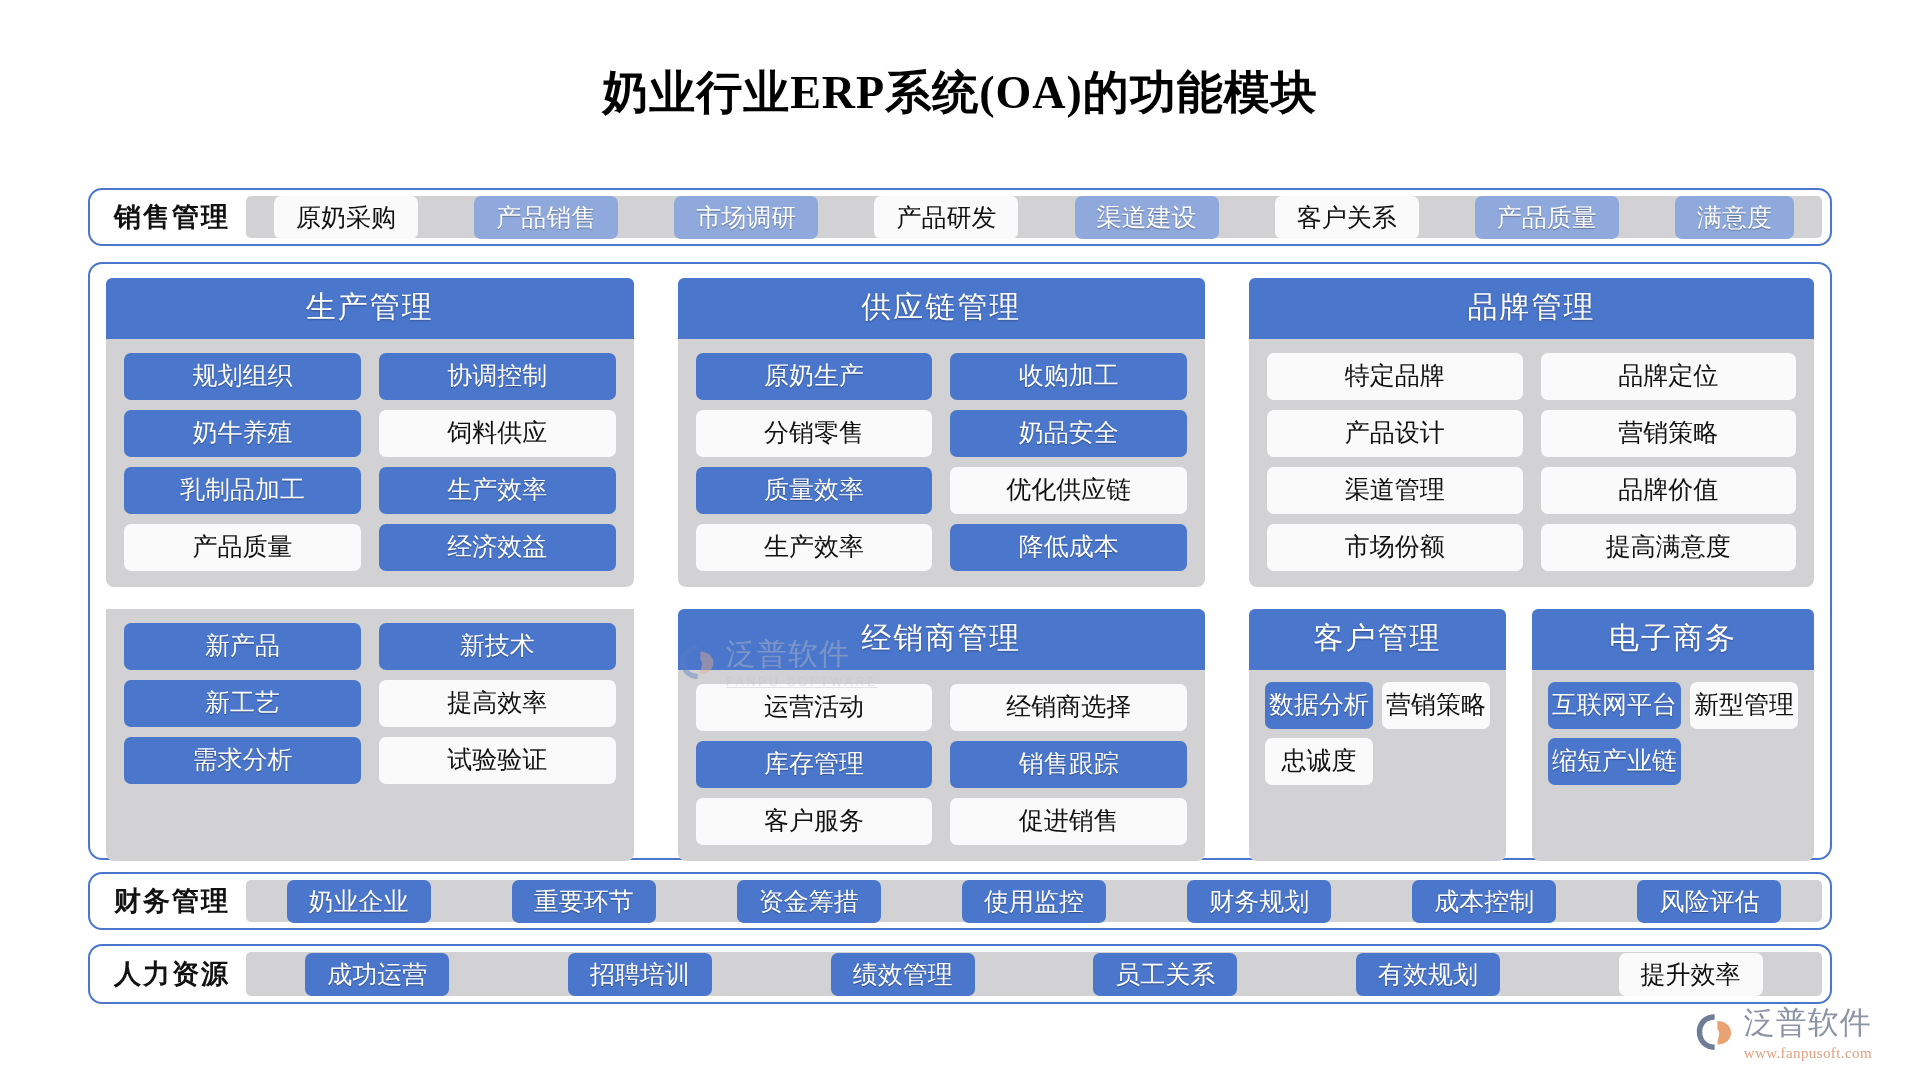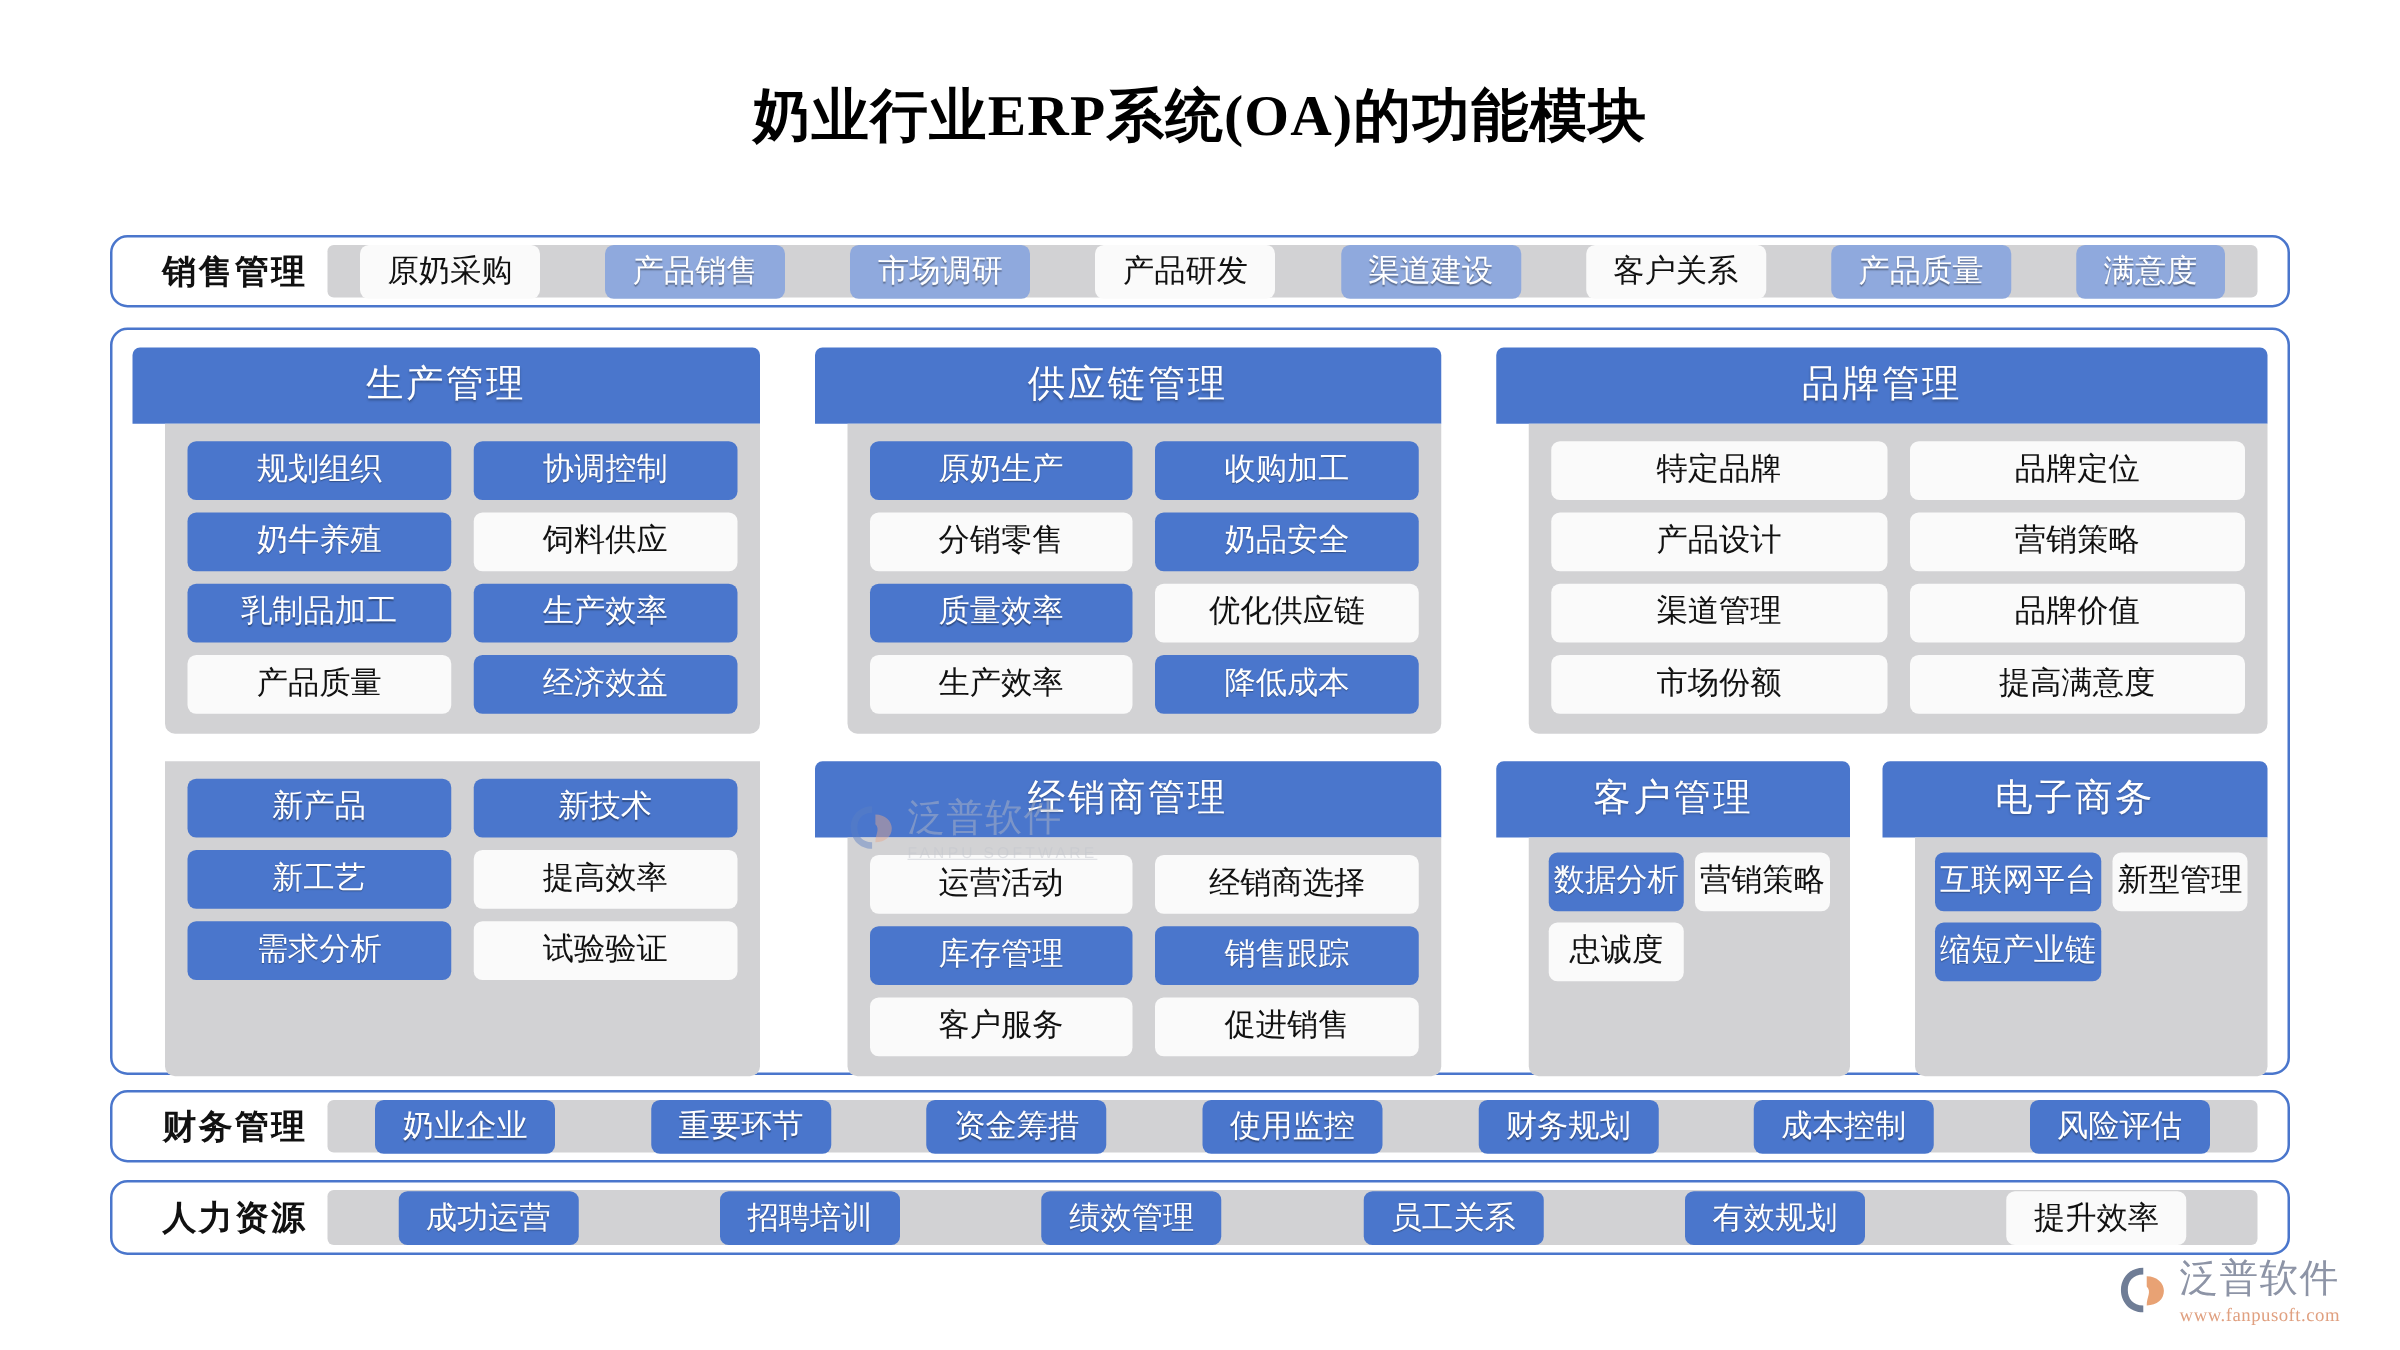--- a/index.html
+++ b/index.html
@@ -24,21 +24,21 @@
 
   
   .panel {
     position: absolute;
     border: 2.5px solid #4a76cc;
     border-radius: 14px;
     background: #ffffff;
   }
 
   
-  .strip { display: flex; align-items: center; height: 100%; padding: 0 24px; }
+  .strip { display: flex; align-items: center; height: 100%; padding: 0 8px; }
   .strip-label {
     flex: 0 0 auto;
     width: 148px;
     text-align: center;
     font-size: 27px;
     font-weight: bold;
     color: #111;
     letter-spacing: 2px;
     z-index: 2;
   }
@@ -91,21 +91,20 @@
   }
   .module-body {
     background: #d2d2d4;
     border-radius: 0 0 8px 8px;
     flex: 1 1 auto;
     display: grid;
     grid-template-columns: 1fr 1fr;
     gap: 10px 18px;
     padding: 14px 18px 16px;
     align-content: start;
-    margin-left: 26px;
   }
   .cell {
     border-radius: 7px;
     text-align: center;
     font-size: 25px;
     line-height: 1;
     padding: 10px 4px 12px;
     white-space: nowrap;
   }
   .cell.blue  { background: #4a76cc; color: #ffffff; text-shadow: 0 1px 1px rgba(0,0,0,.35); }

